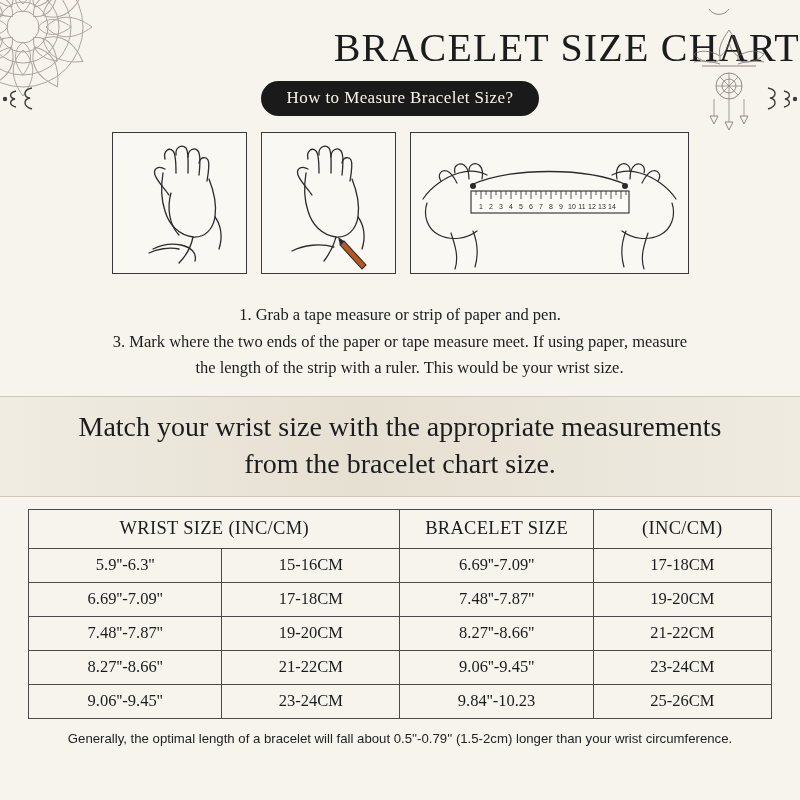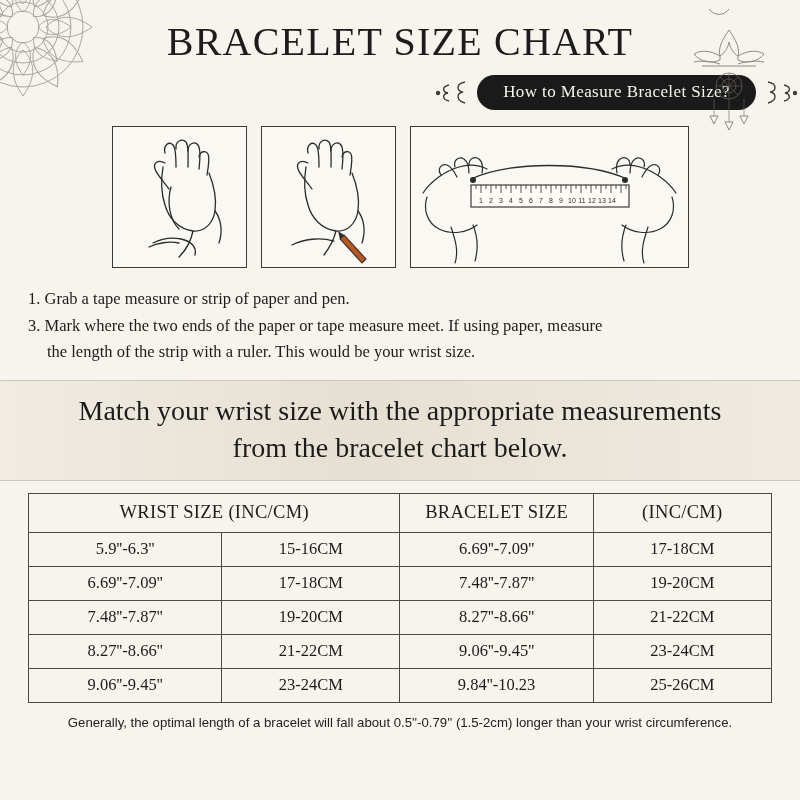--- a/index.html
+++ b/index.html
@@ -34,33 +34,33 @@
     position: absolute;
     right: 16px;
     top: 4px;
     width: 110px;
     height: 130px;
     opacity: .75;
   }
 
   
   .title {
-    text-align: center;
+    text-align: right;
     font-size: 40px;
     letter-spacing: 1.2px;
-    padding-top: 18px;
+    padding-top: 24px;
     font-family: "Liberation Serif", serif;
     font-weight: normal;
     margin: 0;
   }
 
   .subtitle-row {
     display: flex;
     align-items: center;
-    justify-content: flex-end;
+    justify-content: space-between;
     margin-top: 10px;
     gap: 10px;
   }
   .pill {
     background: #1a1a1a;
     color: #f7f4ee;
     border-radius: 20px;
     padding: 7px 26px 8px;
     font-size: 17px;
     letter-spacing: .4px;
@@ -83,24 +83,25 @@
     border: 1px solid #3a3a3a;
     background: #faf8f3;
     position: relative;
     overflow: hidden;
   }
   .illus.small { width: 133px; height: 140px; }
   .illus.wide  { width: 277px; height: 140px; }
 
   
   .steps {
-    margin: 18px 28px 0 28px;
+    margin: 28px 28px 0 28px;
     font-size: 16.5px;
     line-height: 1.62;
     font-family: "Liberation Serif", serif;
+    text-align: center;
   }
   .steps div { white-space: pre-wrap; }
   .step-indent { padding-left: 19px; }
 
   
   .banner {
     margin-top: 14px;
     background: linear-gradient(to right, #f0ece2 0%, #e6e0d2 45%, #efebe1 100%);
     border-top: 1px solid #cfc8b8;
     border-bottom: 1px solid #cfc8b8;
@@ -317,21 +318,21 @@
   </div>
 
   <div class="steps">
     <div>1. Grab a tape measure or strip of paper and pen.</div>
     <div>3. Mark where the two ends of the paper or tape measure meet. If using paper, measure</div>
     <div class="step-indent">the length of the strip with a ruler. This would be your wrist size.</div>
   </div>
 
   <div class="banner">
     <div>Match your wrist size with the appropriate measurements</div>
-    <div>from the bracelet chart below.</div>
+    <div>from the bracelet chart size.</div>
   </div>
 
   <div class="table-wrap">
     <table>
       <thead>
         <tr>
           <th class="col-a" colspan="2">WRIST SIZE (INC/CM)</th>
           <th class="col-c">BRACELET SIZE</th>
           <th class="col-d">(INC/CM)</th>
         </tr>

